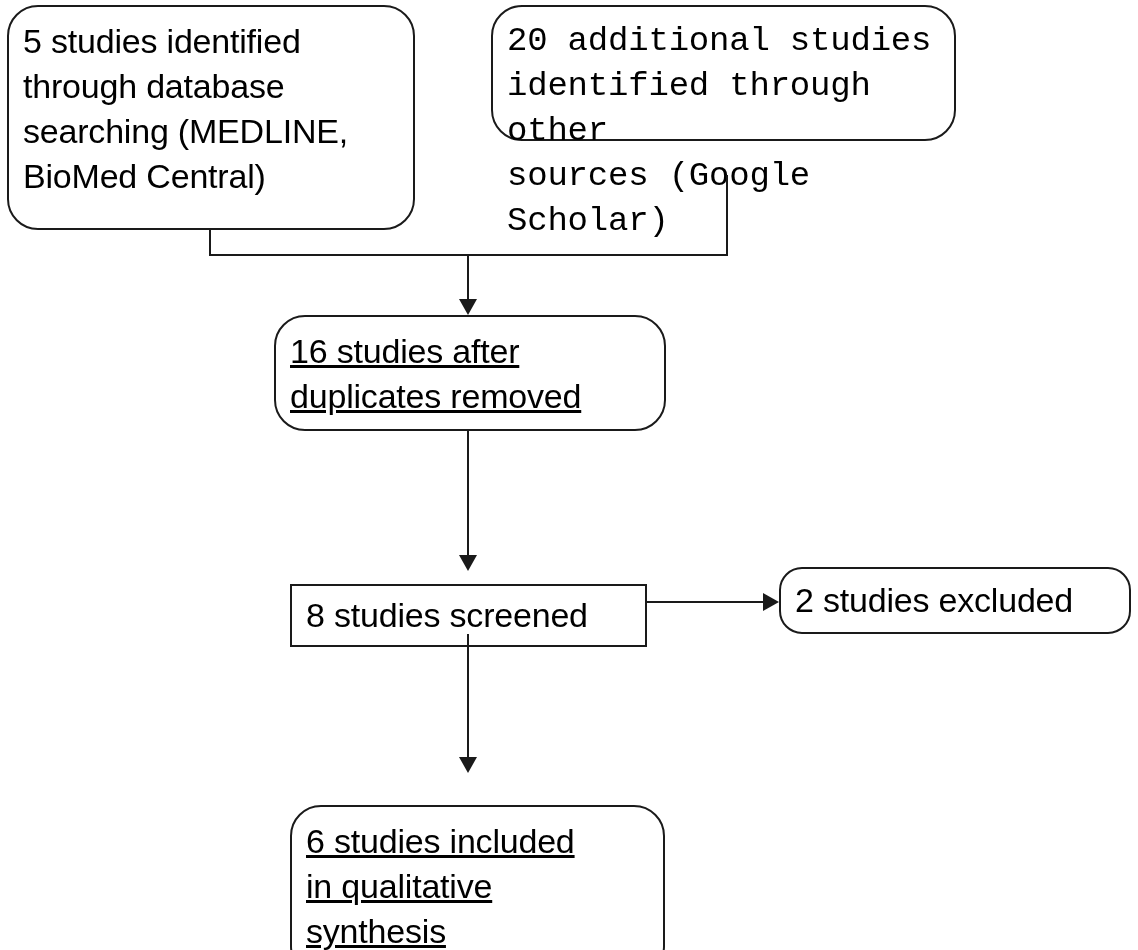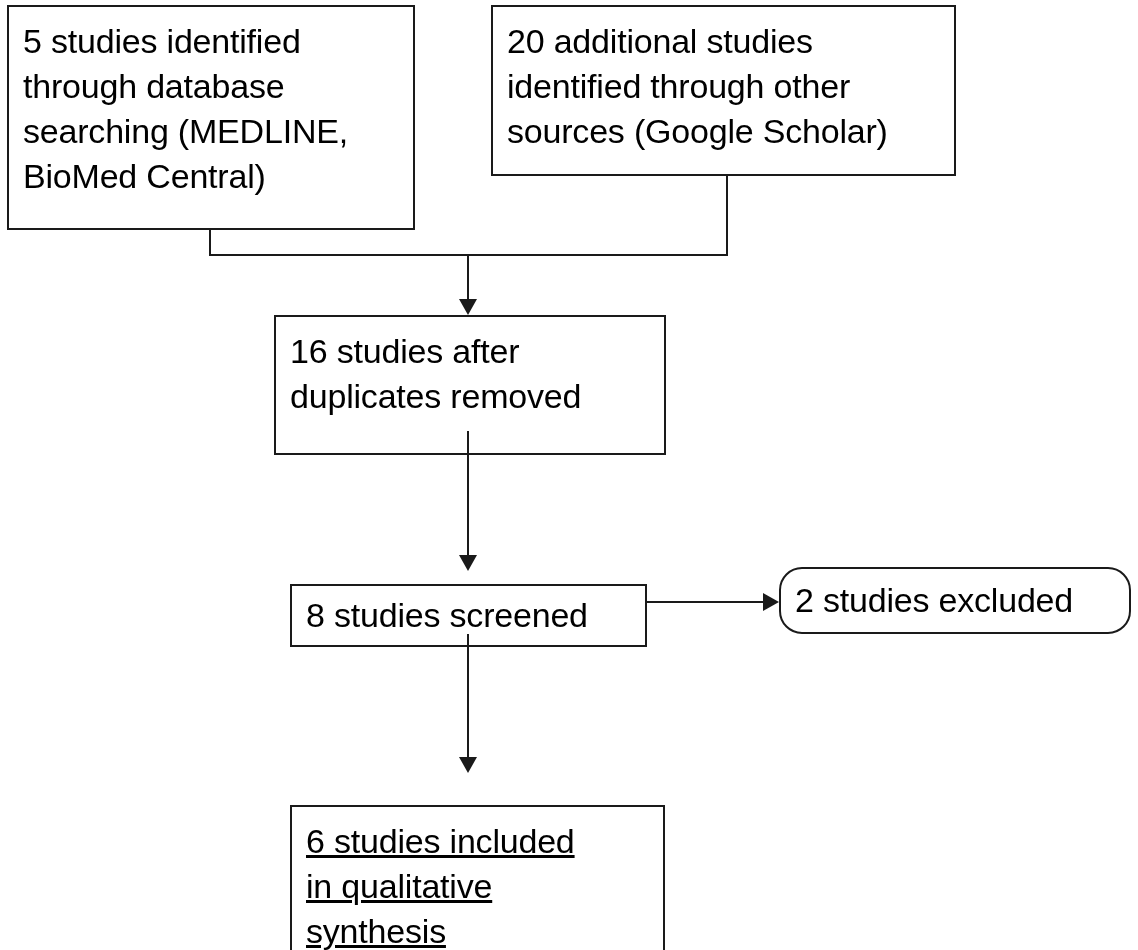--- a/index.html
+++ b/index.html
@@ -25,24 +25,25 @@
     align-items: center;
     font-size: 34px;
     line-height: 1.32;
     letter-spacing: -0.2px;
     padding: 0 14px;
     white-space: pre-line;
   }
   .box.multiline {
     align-items: flex-start;
     padding-top: 12px;
+    border-radius: 31px;
   }
   #box-database   { left: 7px;   top: 5px;   width: 408px; height: 225px; }
-  #box-other      { left: 491px; top: 5px;   width: 465px; height: 171px; }
-  #box-duplicates { left: 274px; top: 315px; width: 392px; height: 140px; }
+  #box-other      { left: 491px; top: 5px;   width: 465px; height: 136px; font-family: Liberation Mono, monospace; }
+  #box-duplicates { left: 274px; top: 315px; width: 392px; height: 116px; text-decoration: underline; }
   #box-screened   { left: 290px; top: 571px; width: 357px; height: 63px;  align-items: center; margin-top: 13px; }
   #box-excluded   { left: 779px; top: 567px; width: 352px; height: 67px;  align-items: center; border-radius: 23px; }
   #box-included   { left: 290px; top: 805px; width: 375px; height: 172px; text-decoration: underline; }
 
   .connector {
     position: absolute;
     background: #1a1a1a;
   }
   .v-line { width: 2px; }
   .h-line { height: 2px; }

